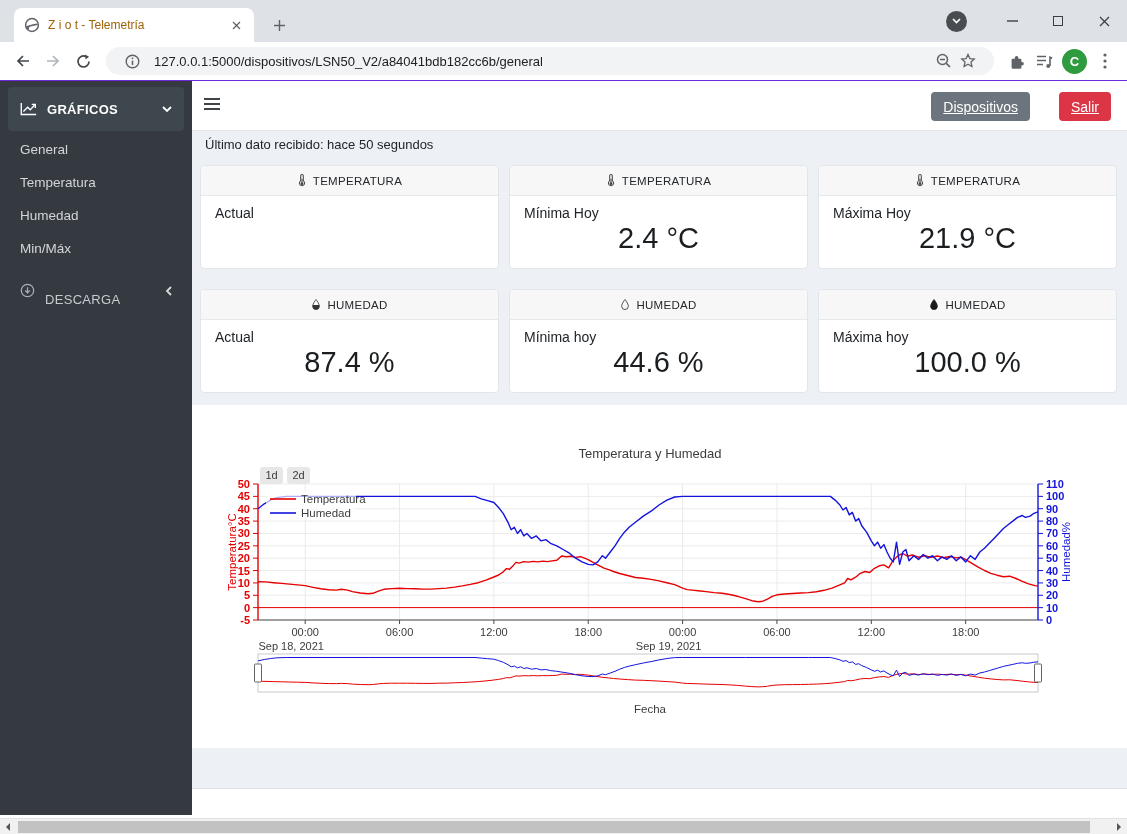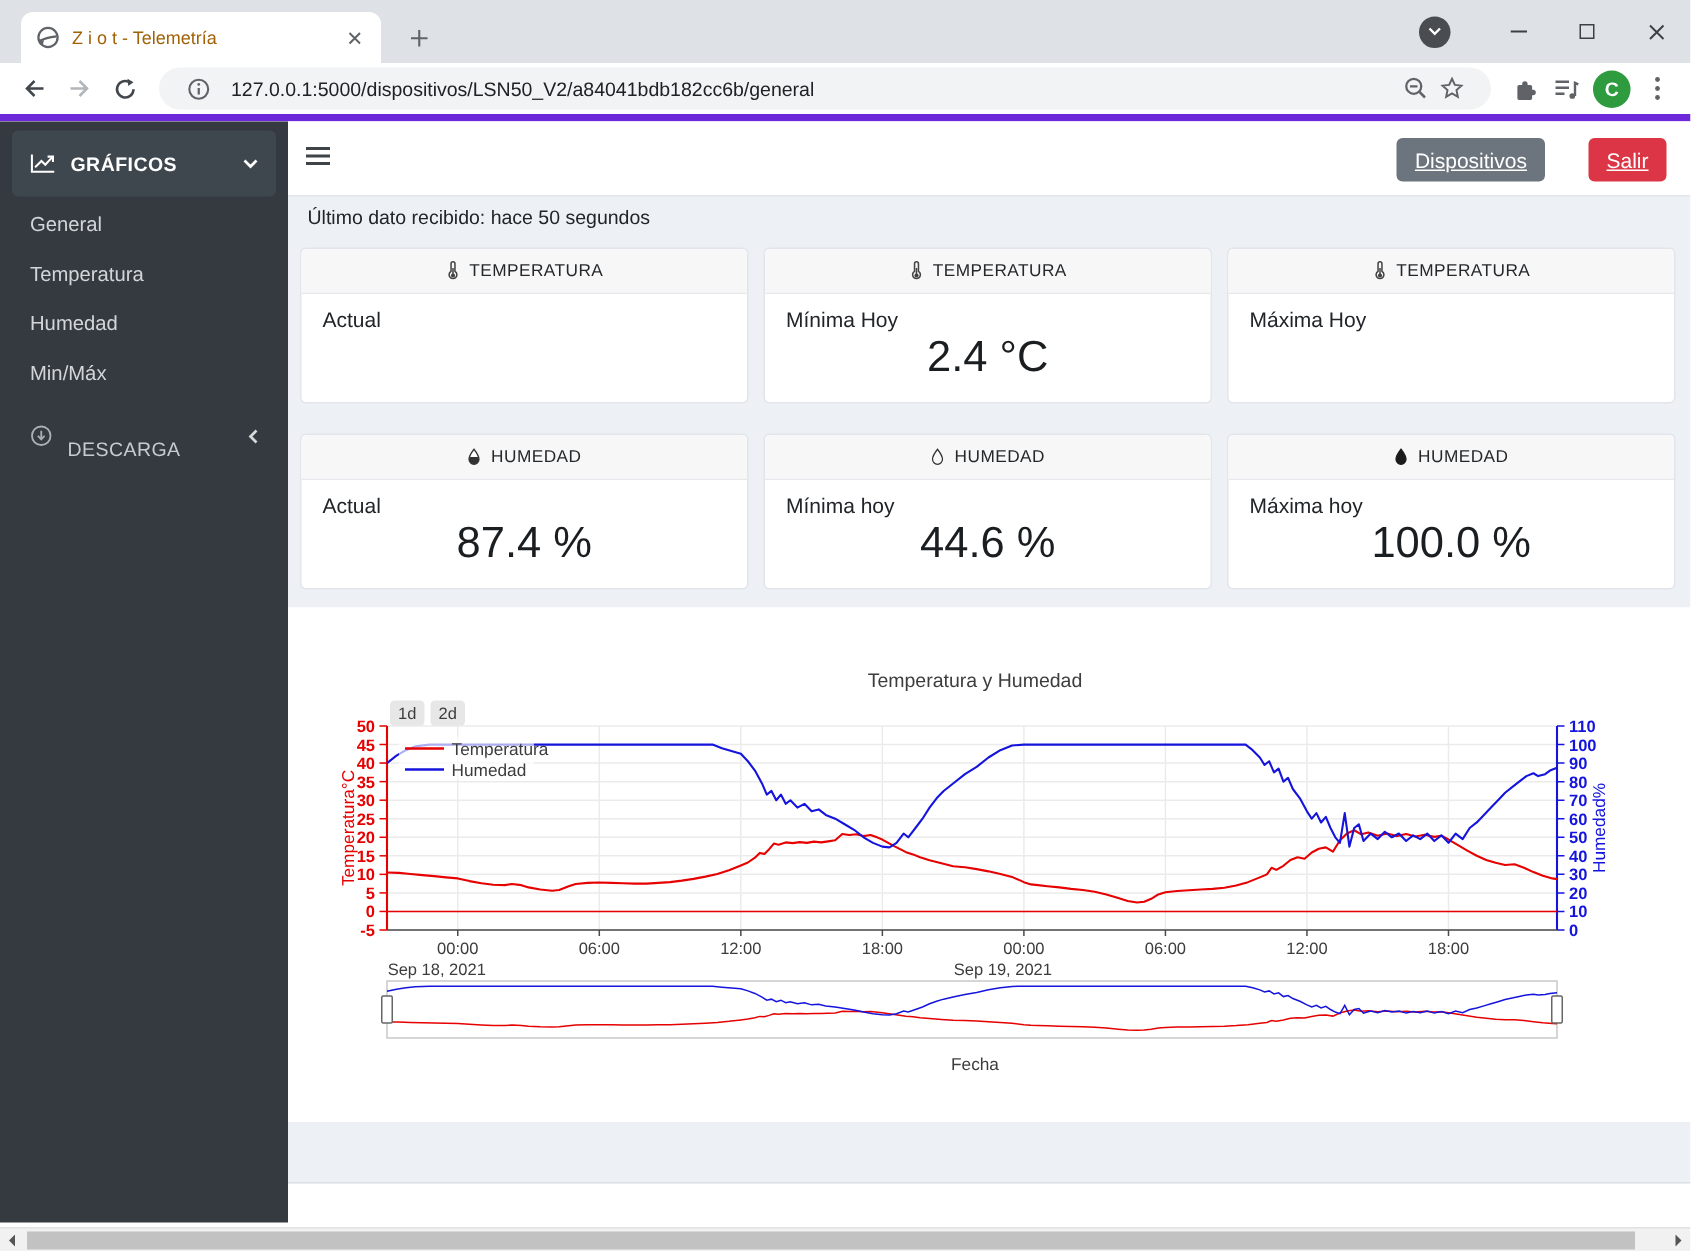--- a/index.html
+++ b/index.html
@@ -16,21 +16,21 @@
   .tab-close { width:16px; height:16px; display:flex; align-items:center; justify-content:center; }
   .newtab-btn { position:absolute; left:266px; top:12px; width:26px; height:26px; display:flex;
                 align-items:center; justify-content:center; }
   .tabstrip-right { position:absolute; right:0; top:0; height:42px; display:flex; align-items:center; }
   .tabsearch { width:21px; height:21px; border-radius:50%; background:#494c50; display:flex;
                align-items:center; justify-content:center; margin-right:22px; }
   .winbtn { width:46px; height:32px; display:flex; align-items:center; justify-content:center; }
   .max-glyph { width:10px; height:10px; border:1.3px solid #3c4043; }
 
   .toolbar { position:absolute; left:0; top:42px; right:0; height:39px; background:#fff;
-             border-bottom:5px solid #6d28d9; display:flex; align-items:center; padding:0 8px; }
+             border-bottom:1px solid #6d28d9; display:flex; align-items:center; padding:0 8px; }
   .navbtn { width:30px; height:30px; display:flex; align-items:center; justify-content:center;
             font-size:17px; color:#42474c; }
   .navbtn.disabled { color:#aeb3b8; }
   .omnibox { flex:1; height:28px; background:#f1f3f4; border-radius:14px; margin:0 8px;
              display:flex; align-items:center; padding:0 14px; }
   .url-text { font-size:13px; color:#202124; margin-left:10px; flex:1; white-space:nowrap;
               overflow:hidden; }
   .omni-icon { display:flex; align-items:center; justify-content:center; width:24px; }
   .toolbar-icon { width:28px; height:28px; display:flex; align-items:center; justify-content:center; }
   .avatar { width:25px; height:25px; border-radius:50%; background:var(--avatar_green,#2e9b3f);
@@ -283,20 +283,21 @@
         <div class="card-header">
           <svg width="10" height="13" viewBox="0 0 10 14">
               <path d="M3.6 2 a1.4 1.4 0 0 1 2.8 0 v5.4 a2.8 2.8 0 1 1 -2.8 0 Z" fill="none" stroke="#444" stroke-width="1.1"></path>
               <circle cx="5" cy="10.4" r="1.5" fill="#444"></circle>
               <path d="M5 5 V9.5" stroke="#444" stroke-width="1.1"></path>
             </svg>
           <span>TEMPERATURA</span>
         </div>
         <div class="card-body">
           <div class="card-label">Máxima Hoy</div>
+          <div class="card-value">21.9 °C</div>
         </div>
       </div>
       <div class="card" style="left:8px; top:131px;">
         <div class="card-header">
           <svg width="10" height="13" viewBox="0 0 12 14">
               <defs>
                 <linearGradient id="halfdrop" x1="0" y1="0" x2="0" y2="1">
                   <stop offset="0.5" stop-color="#fff"></stop>
                   <stop offset="0.5" stop-color="#333"></stop>
                 </linearGradient>

